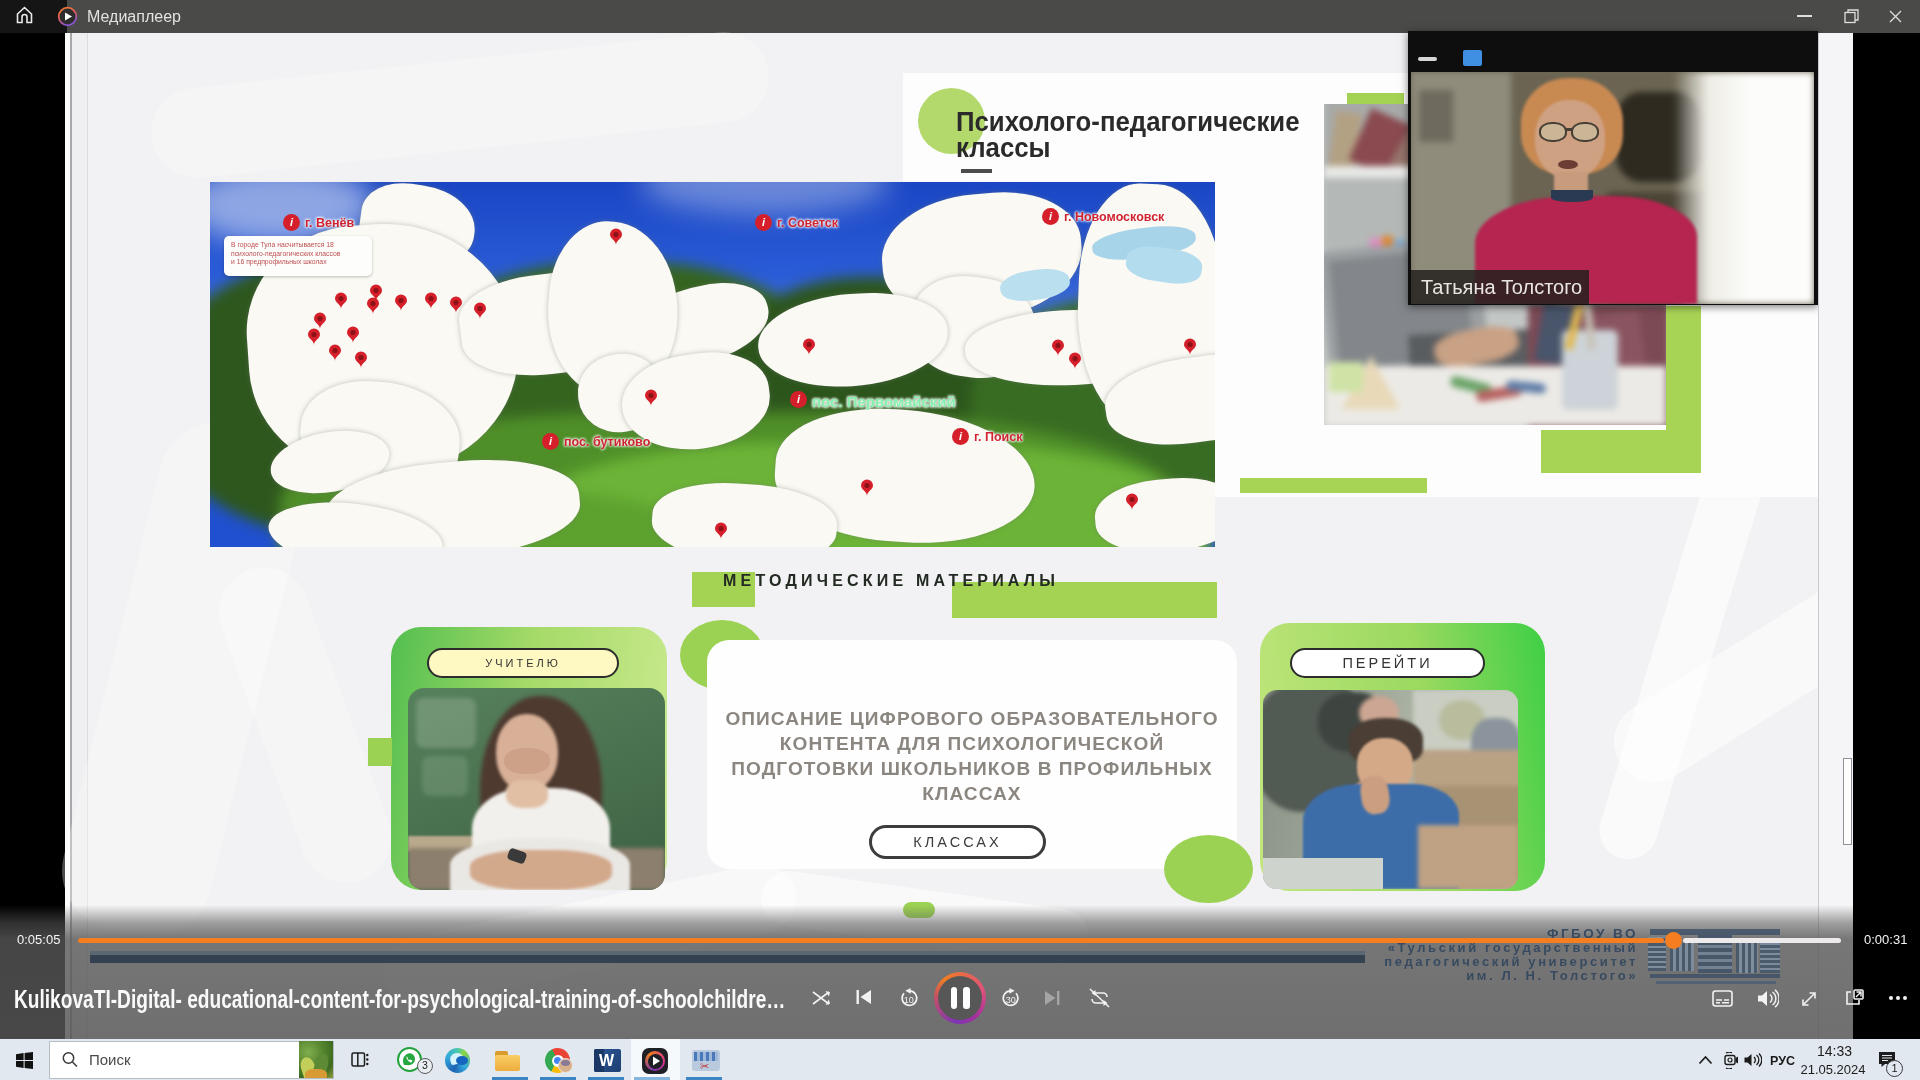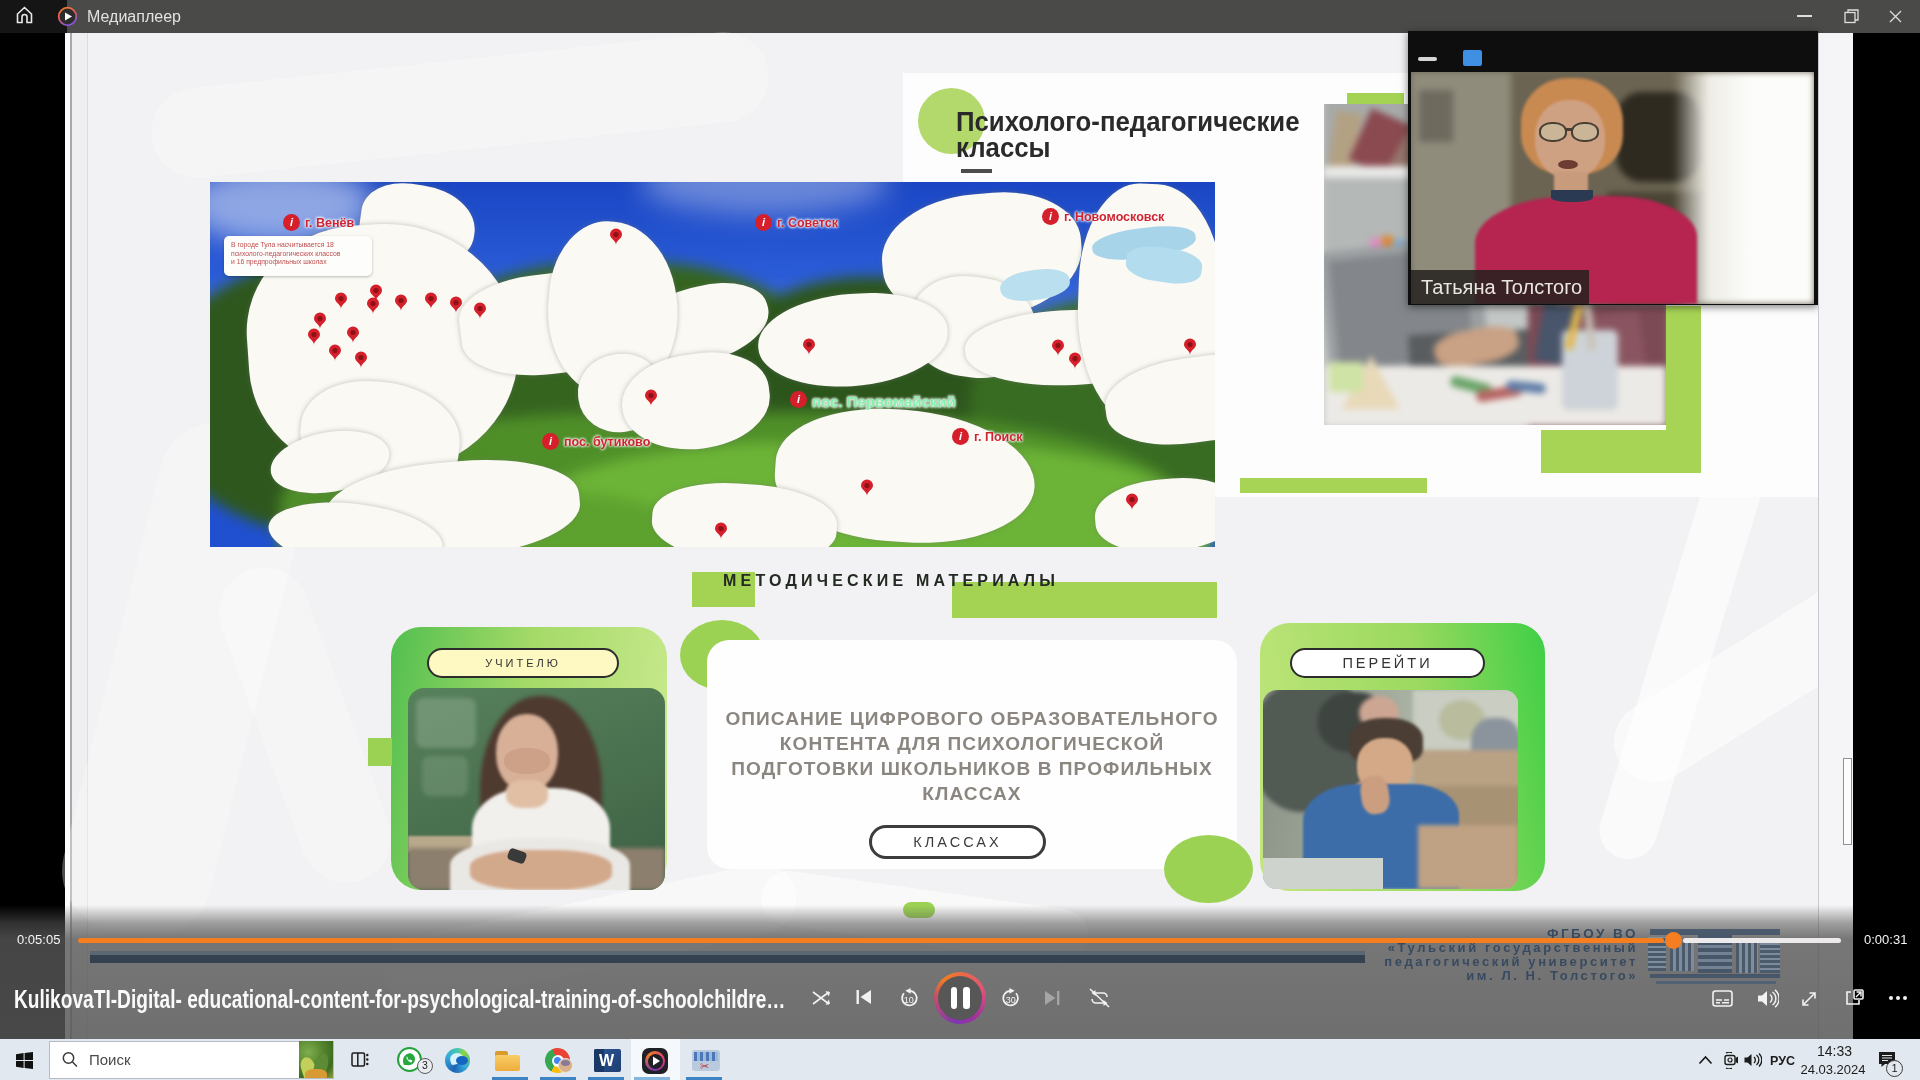--- a/index.html
+++ b/index.html
@@ -473,18 +473,18 @@
   <circle cx="7" cy="8" r="2" fill="none" stroke="#1c1c1c" stroke-width="1.2"></circle>
   <path d="M12.5 6 L15 4.5 L15 11.5 L12.5 10" fill="#1c1c1c"></path>
   <path d="M3 1 A 7 7 0 0 1 9 0.6 M3 16 A 7 7 0 0 0 9 16.4" fill="none" stroke="#1c1c1c" stroke-width="1.2"></path>
 </svg>
 <svg class="a" style="left:1744px;top:1053px;" width="18" height="14" viewBox="0 0 18 14">
   <path d="M0.5 4.5 L3.5 4.5 L7.5 1 L7.5 13 L3.5 9.5 L0.5 9.5 Z" fill="#1c1c1c"></path>
   <path d="M10 4 A 4 4 0 0 1 10 10 M12.5 2 A 6.5 6.5 0 0 1 12.5 12 M15 0.5 A 9 9 0 0 1 15 13.5" fill="none" stroke="#1c1c1c" stroke-width="1.3"></path>
 </svg>
 <div class="a" style="left:1770px;top:1054px;font-size:12.5px;font-weight:bold;color:#1c1c1c;">РУС</div>
 <div class="a" style="left:1807px;top:1043px;width:55px;text-align:center;font-size:14px;color:#1c1c1c;">14:33</div>
-<div class="a" style="left:1800px;top:1062px;width:66px;text-align:center;font-size:13px;color:#1c1c1c;">24.03.2024</div>
+<div class="a" style="left:1800px;top:1062px;width:66px;text-align:center;font-size:13px;color:#1c1c1c;">21.05.2024</div>
 <svg class="a" style="left:1878px;top:1051px;" width="18" height="17" viewBox="0 0 18 17">
   <path d="M1 1 L17 1 L17 13 L7 13 L3.5 16 L3.5 13 L1 13 Z" fill="#1c1c1c"></path>
   <path d="M4 4.5 L14 4.5 M4 7 L14 7 M4 9.5 L10 9.5" stroke="#e2e8ef" stroke-width="1.2"></path>
 </svg>
 <div class="a" style="left:1886px;top:1060px;width:17px;height:17px;border-radius:50%;background:#e2e8ef;border:1.4px solid #3a3a3a;box-sizing:border-box;text-align:center;line-height:14px;font-size:11px;color:#1c1c1c;">1</div>
 
 </body></html>

